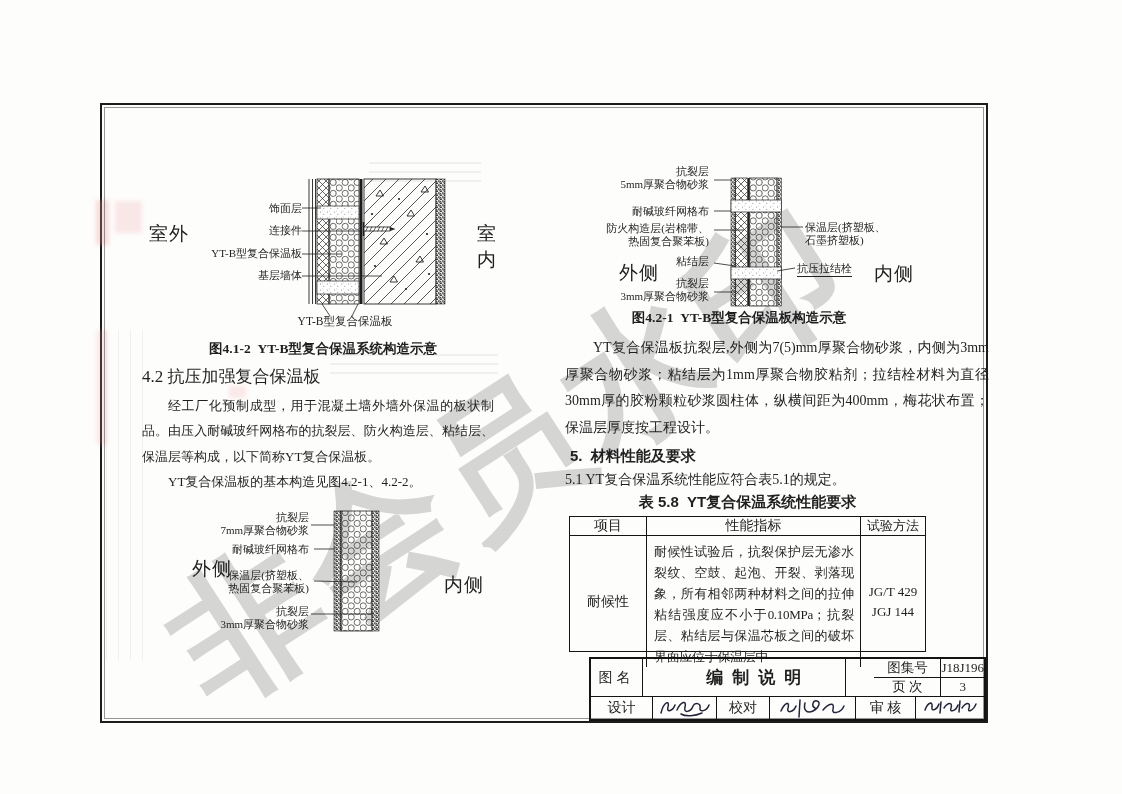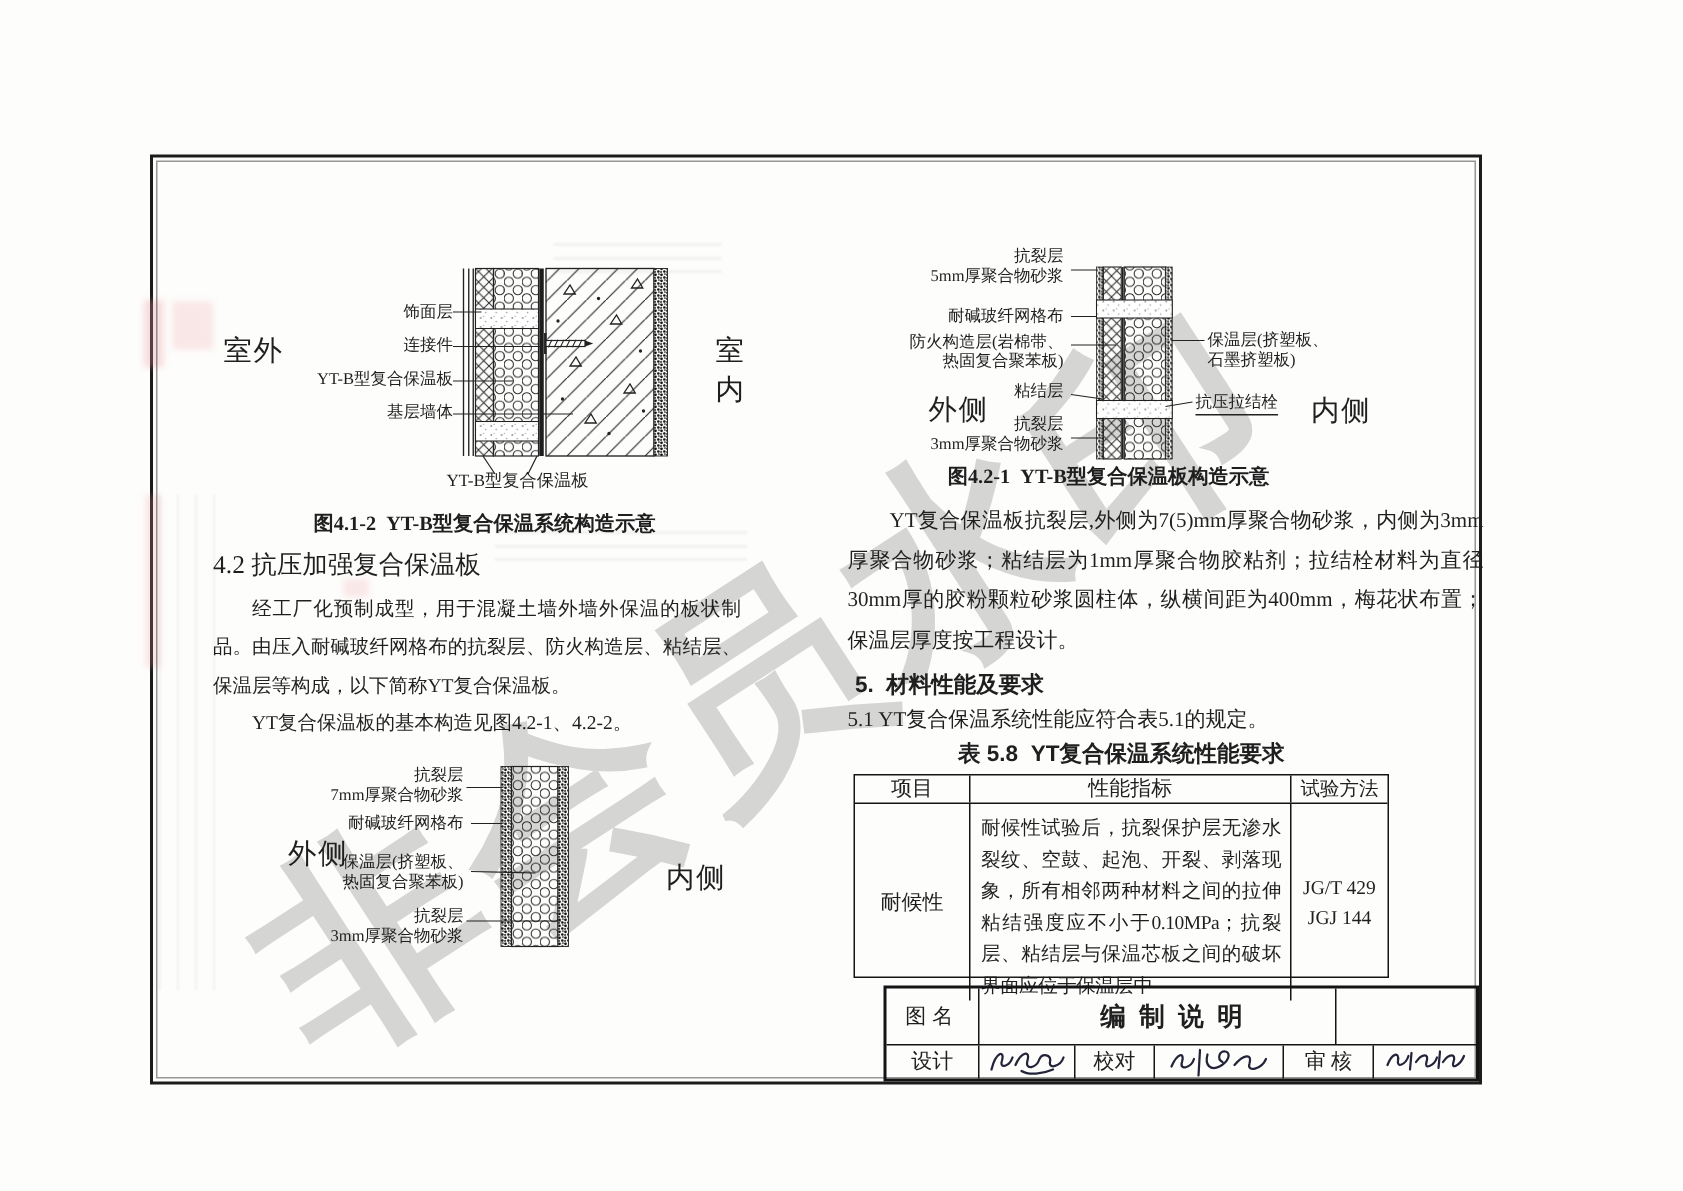--- a/index.html
+++ b/index.html
@@ -248,20 +248,30 @@
         </div>
         <div class="c c3 pre meth">JG/T 429
 JGJ 144</div>
       </div>
     </div>
 
     <div class="tb z">
       <div class="top">
         <div class="cell br figname-lbl">图名</div>
         <div class="cell br figname">编制说明</div>
+        <div class="rcol">
+          <div class="rrow first">
+            <div class="rlbl">图集号</div>
+            <div class="rval">J18J196</div>
+          </div>
+          <div class="rrow">
+            <div class="rlbl">页 次</div>
+            <div class="rval">3</div>
+          </div>
+        </div>
       </div>
       <div class="bot">
         <div class="cell br s-lbl">设计</div>
         <div class="cell br sig1">
           <svg class="sigsvg" width="60" height="20" viewBox="0 0 60 20">
               <path d="M6,15 C9,3 15,2 13,9 C11,15 18,13 20,7 M22,12 C26,3 32,2 30,9 C28,16 36,14 38,8 C40,4 46,5 45,10 C44,15 52,13 54,7 M26,16 C31,19 40,18 47,15" stroke="#23233a" stroke-width="1.5" fill="none" stroke-linecap="round"></path>
             </svg>
         </div>
         <div class="cell br s-lbl2">校对</div>
         <div class="cell br sig2">

